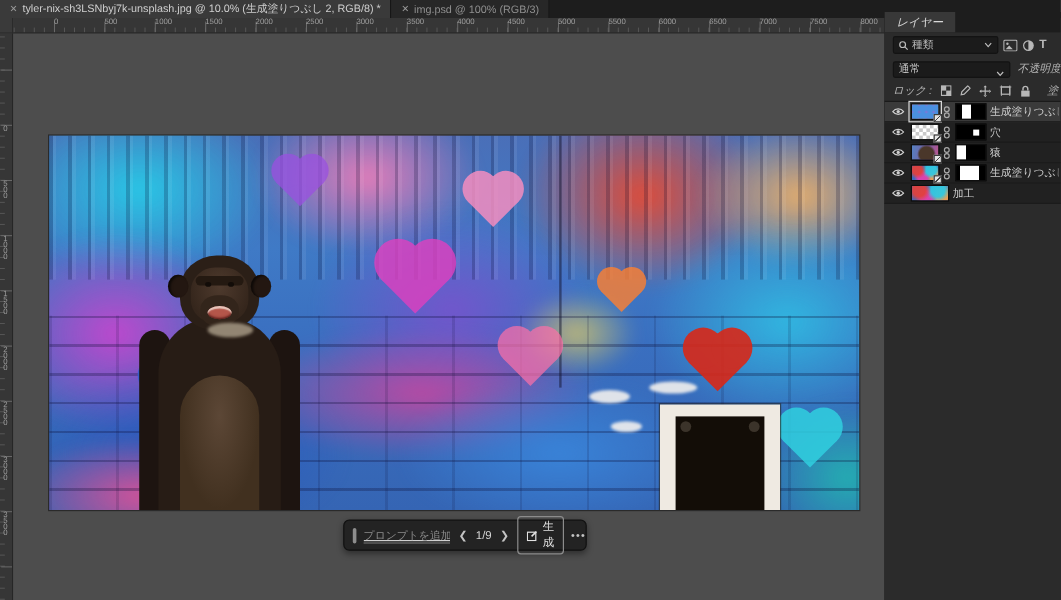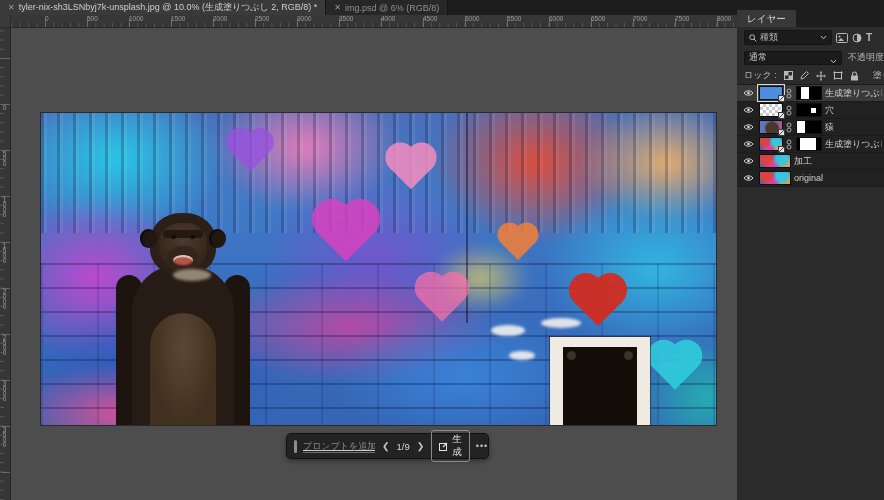--- a/index.html
+++ b/index.html
@@ -92,32 +92,32 @@
   .prompt-input::placeholder { color:#8c8c8c; }
   .navch { font-size:9px; color:#c4c4c4; padding:0 1px; cursor:default; }
   .pageno { font-size:9.5px; color:#d5d5d5; }
   .genbtn { display:flex; align-items:center; gap:4px; border:1px solid #8c8c8c; border-radius:3px;
             padding:2px 7px; font-size:9.5px; color:#e2e2e2; background:transparent; }
   .more { font-size:9px; color:#c4c4c4; letter-spacing:1px; }
 
   
   .panel { position:absolute; right:0; top:10px; width:147px; height:490px; background:#1d1d1d; overflow:hidden; }
   .panel-tabrow { height:17px; background:#1d1d1d; display:flex; }
-  .panel-tab { background:#383838; color:#d8d8d8; font-size:9.5px; padding:3px 10px 2px; }
+  .panel-tab { background:#383838; color:#d8d8d8; font-size:9.5px; padding:3px 10px 2px;font-style:italic; }
   .panel-body { position:absolute; top:17px; left:0; right:0; bottom:0; background:#2b2b2b; }
   .filter-row { display:flex; align-items:center; height:21px; padding:0 4px 0 7px; gap:4px; }
   .search-field { display:flex; align-items:center; gap:3px; width:88px; height:15px; background:#1b1b1b;
                   border:1px solid #131313; border-radius:2px; padding:0 4px; color:#bdbdbd; font-size:9px; }
   .search-field .lbl { flex:1; }
   .ficon { color:#b8b8b8; flex:none; display:flex; align-items:center; }
   .blend-row { display:flex; align-items:center; height:19px; padding:0 0 0 7px; gap:6px; }
   .blend-field { display:flex; align-items:flex-end; width:105px; height:14px; background:#1b1b1b;
                  border:1px solid #131313; border-radius:2px; padding:0 4px; color:#c4c4c4; font-size:9px; }
   .blend-field .lbl { flex:1; }
-  .panel-smalltext { font-size:9px; color:#b4b4b4; white-space:nowrap; }
+  .panel-smalltext { font-size:9px; color:#b4b4b4; white-space:nowrap;font-style:italic; }
   .lock-row { display:flex; align-items:center; height:18px; padding:0 0 0 7px; gap:7px; border-bottom:1px solid #1a1a1a; }
   .layers-list { background:#212121; }
   .layer-row { display:flex; align-items:center; height:17px; gap:3px; padding:0 2px 0 6px; border-bottom:1px solid #1b1b1b; }
   .layer-row.sel { background:#3a3a3a; }
   .eye { width:13px; flex:none; display:flex; align-items:center; }
   .thumb { position:relative; width:24px; height:14px; flex:none; border:1px solid #0e0e0e;
            background-size:6px 6px; }
   .thumb.wide { width:32px; }
   .checker { background-image:conic-gradient(#c9c9c9 25%, #fff 0 50%, #c9c9c9 0 75%, #fff 0); background-size:6px 6px; }
   .t-gf2 { background-image:radial-gradient(circle at 50% 55%, #4a90e0 0 3px, rgba(210,60,190,.9) 5px, transparent 8px),
@@ -146,21 +146,21 @@
 
 <div id="app">
 
   <div class="tabbar">
     <div class="doctab active">
       <span class="x">✕</span>
       <span>tyler-nix-sh3LSNbyj7k-unsplash.jpg @ 10.0% (生成塗りつぶし 2, RGB/8) *</span>
     </div>
     <div class="doctab">
       <span class="x">✕</span>
-      <span>img.psd @ 6% (RGB/8)</span>
+      <span>img.psd @ 100% (RGB/3)</span>
     </div>
   </div>
 
   <div class="ruler-corner"></div>
   <div class="ruler-h">
       <span class="hlab" style="left: 34px;">0</span>
       <span class="hlab" style="left: 76px;">500</span>
       <span class="hlab" style="left: 118px;">1000</span>
       <span class="hlab" style="left: 160px;">1500</span>
       <span class="hlab" style="left: 202px;">2000</span>
@@ -438,28 +438,18 @@
           <span class="eye">
             <svg width="11" height="8" viewBox="0 0 11 8">
                 <path d="M1 4 C3.2 1 7.8 1 10 4 C7.8 7 3.2 7 1 4 Z" fill="none" stroke="#cfcfcf"></path>
                 <circle cx="5.5" cy="4" r="1.4" fill="#cfcfcf"></circle>
               </svg>
           </span>
           <span class="thumb wide t-graffiti"></span>
           <span class="lname">加工</span>
         </div>
 
-        <div class="layer-row">
-          <span class="eye">
-            <svg width="11" height="8" viewBox="0 0 11 8">
-                <path d="M1 4 C3.2 1 7.8 1 10 4 C7.8 7 3.2 7 1 4 Z" fill="none" stroke="#cfcfcf"></path>
-                <circle cx="5.5" cy="4" r="1.4" fill="#cfcfcf"></circle>
-              </svg>
-          </span>
-          <span class="thumb wide t-graffiti"></span>
-          <span class="lname">original</span>
-        </div>
 
       </div>
     </div>
   </div>
 
 </div>
 
 </body></html>

